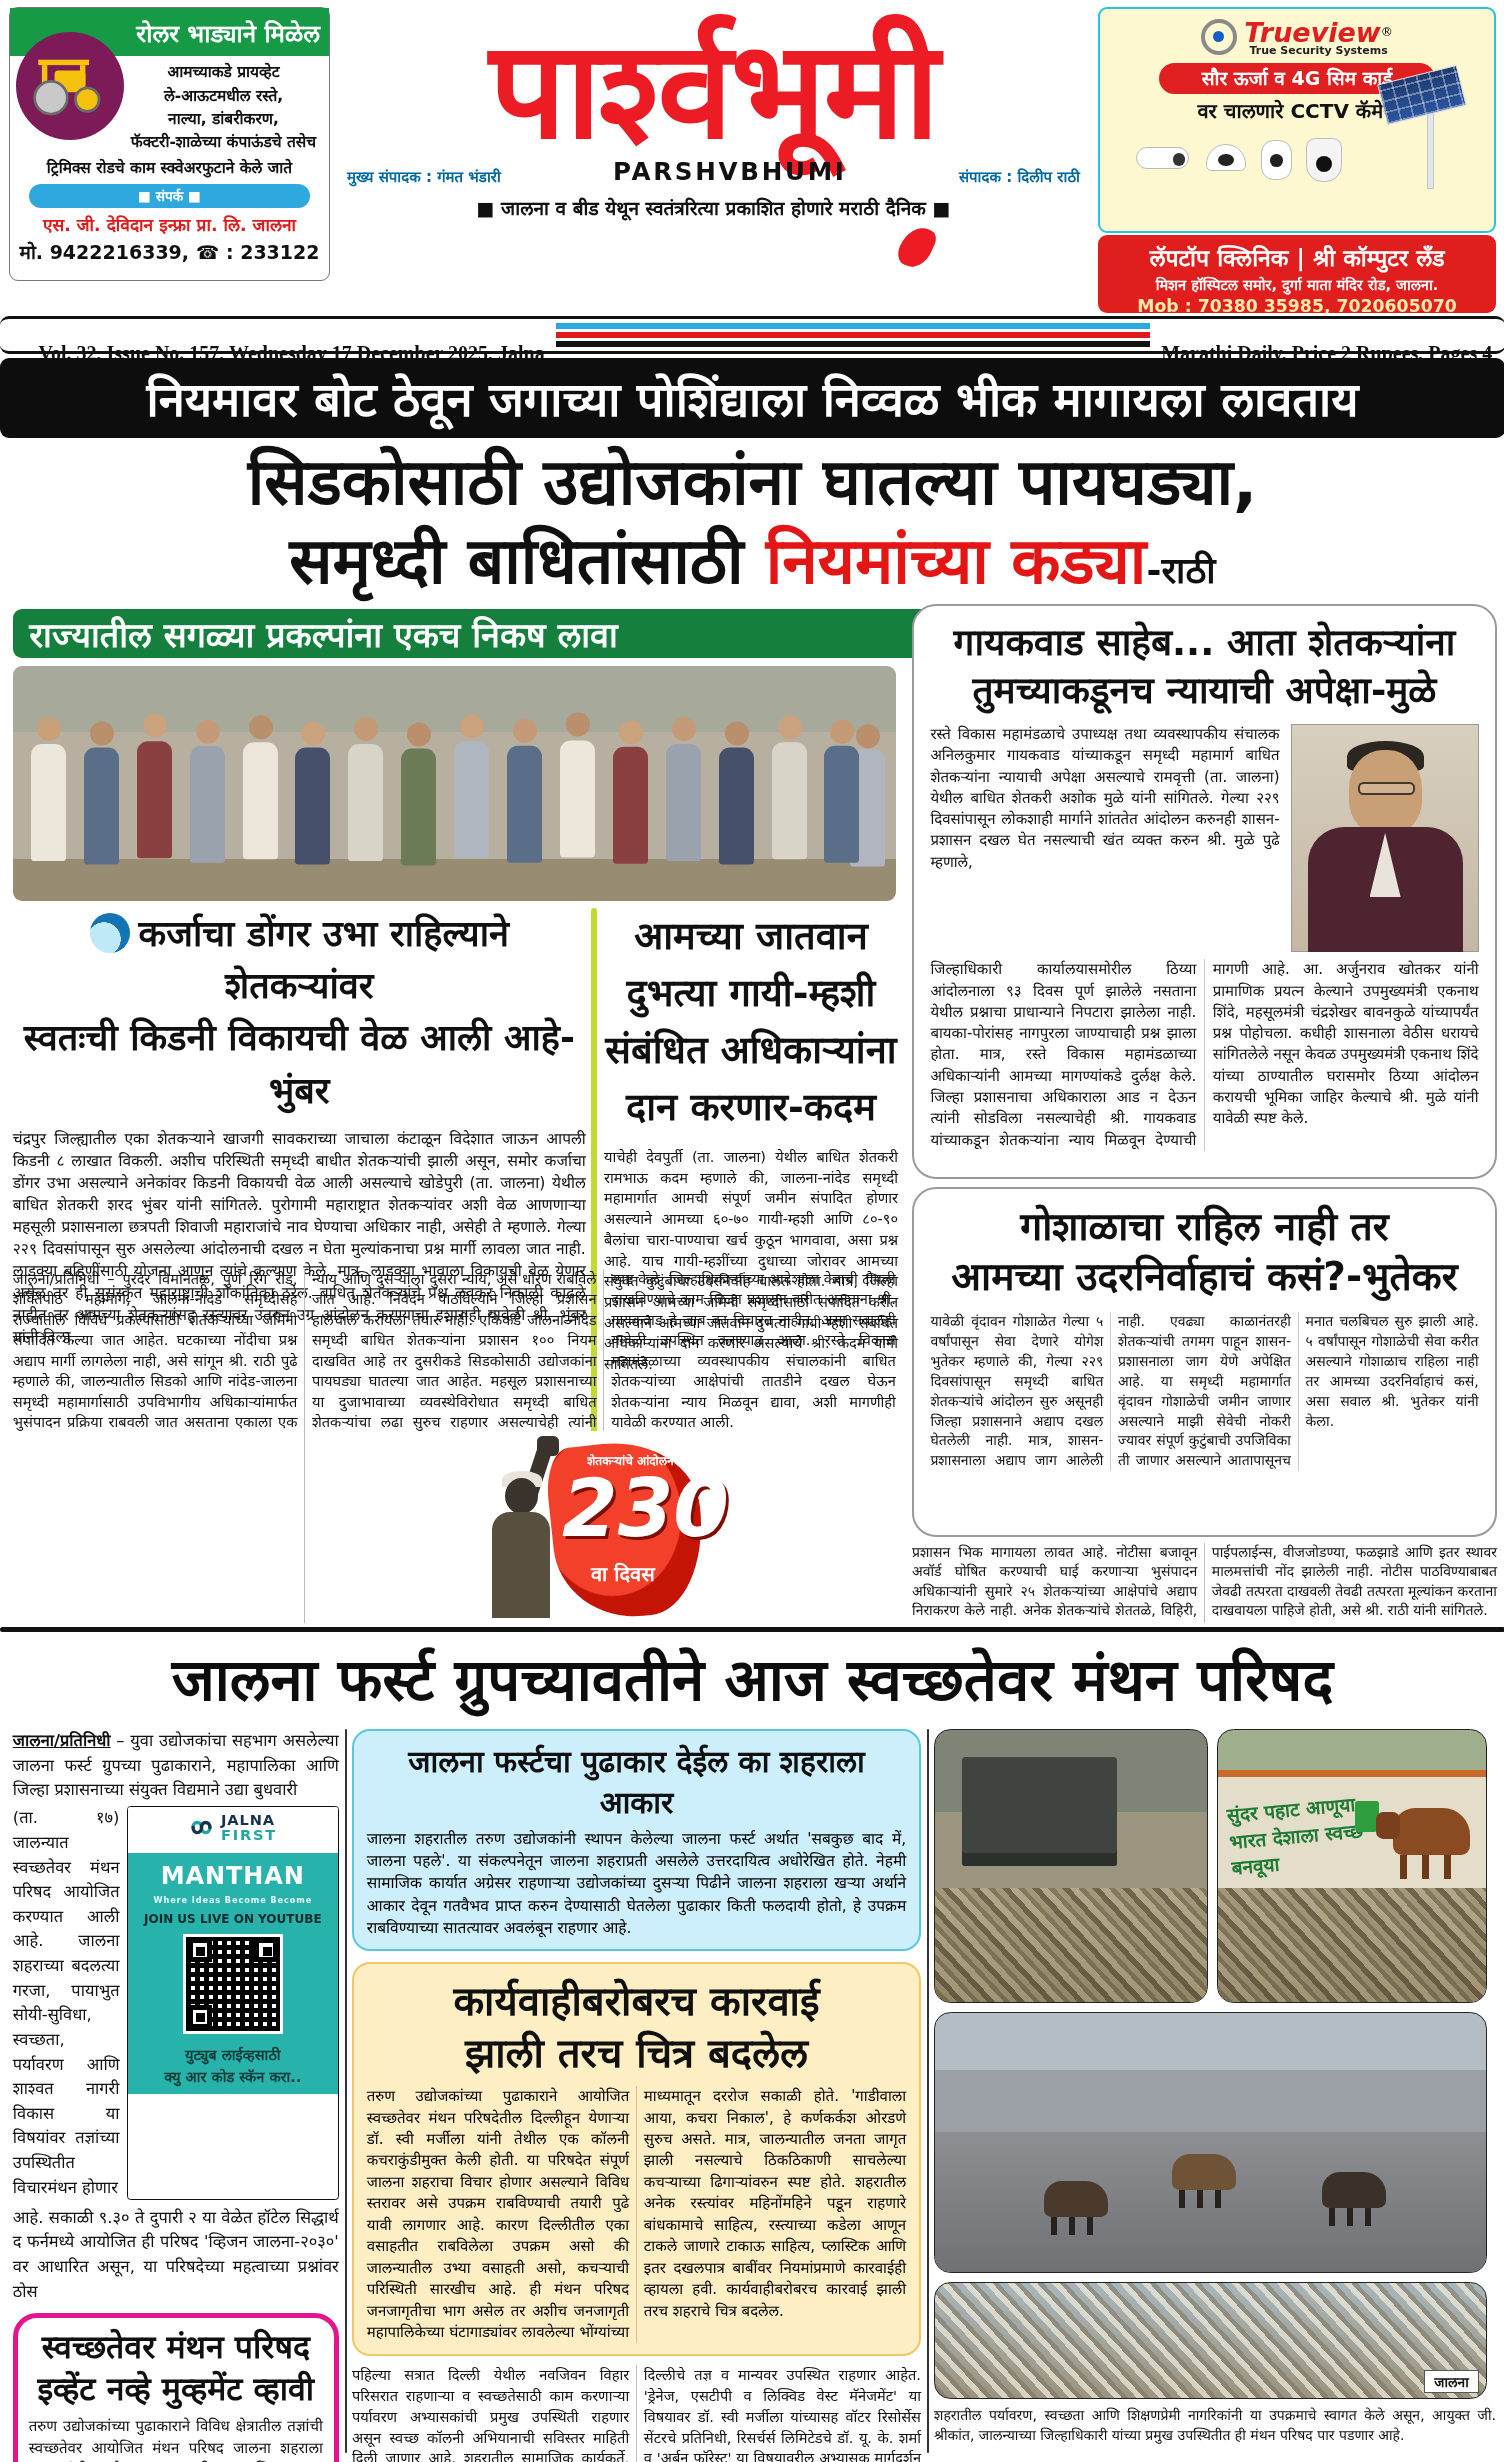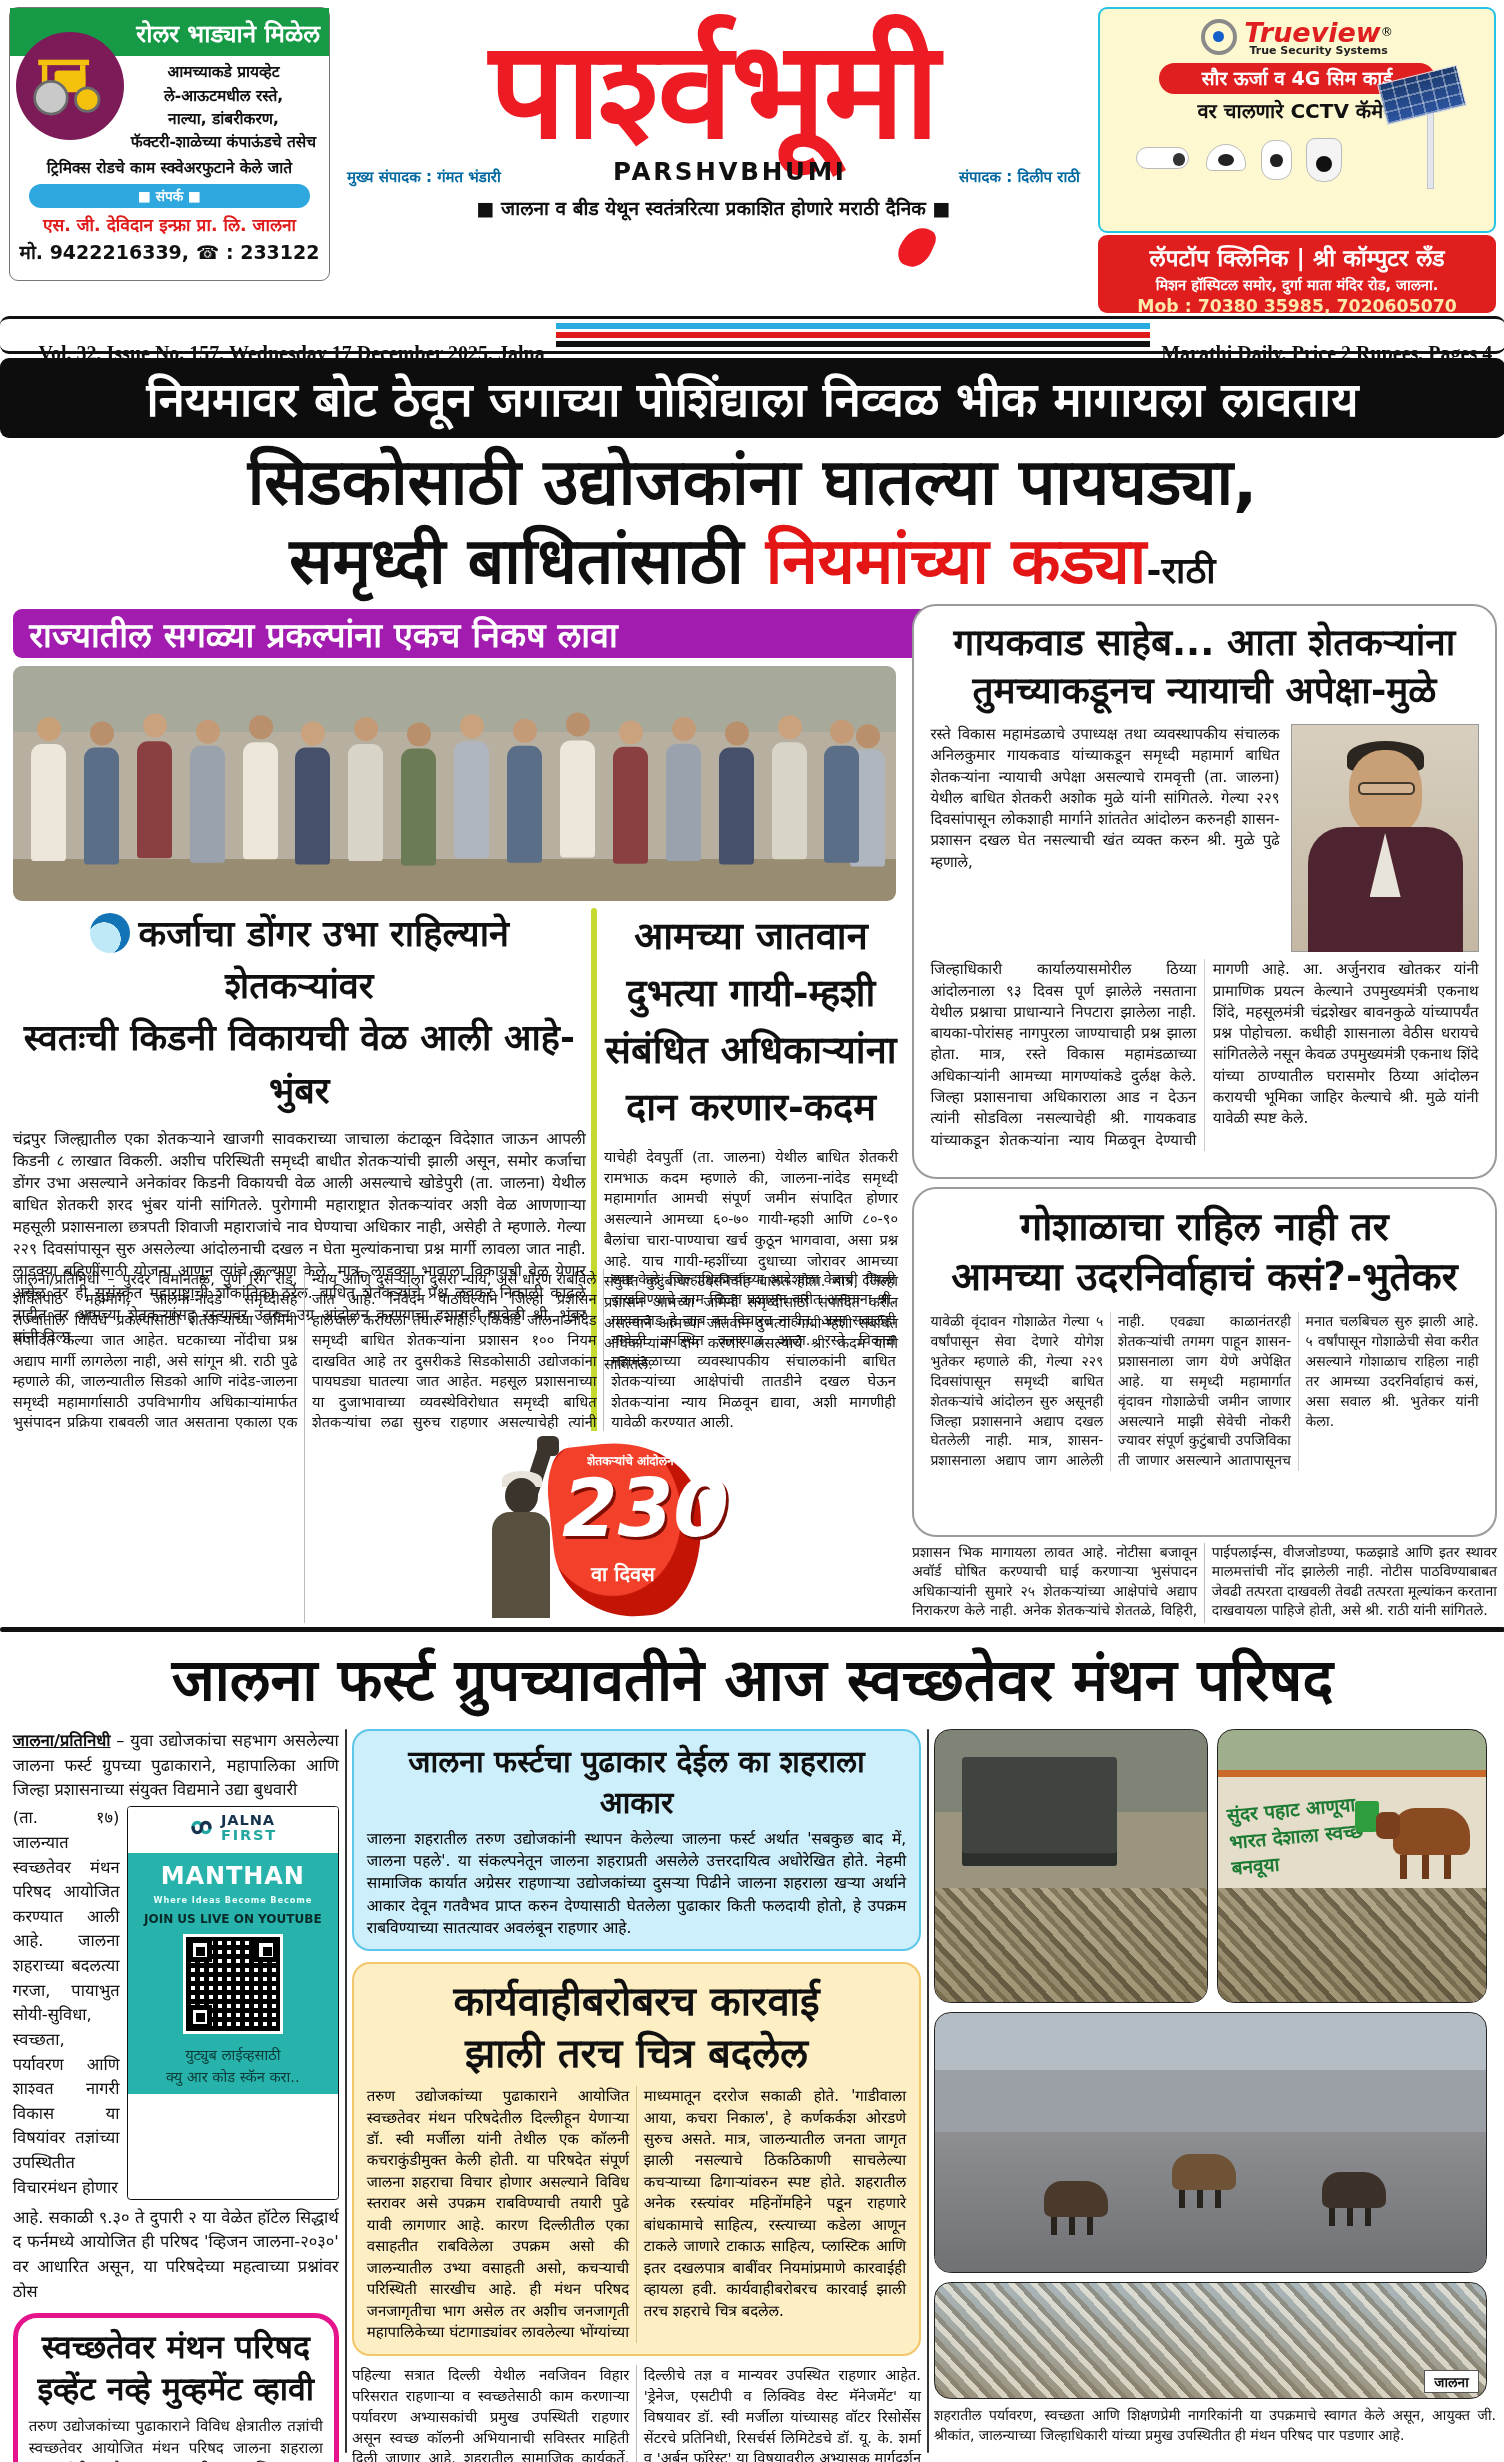--- a/index.html
+++ b/index.html
@@ -61,21 +61,21 @@
   .ministripes { width:14.6px; height:24px; display:flex; flex-direction:column; gap:2.7px; }
 
   
   .strip-head { left:0; top:358px; width:1505px; height:80px; background:#0d0d0d; color:#fff; display:flex; align-items:center; justify-content:center; font-size:47px; font-weight:900; }
   .main-head { left:0; top:444px; width:1505px; text-align:center; color:#101010; font-weight:900; }
   .main-head .l1 { font-size:64px; line-height:1.2; }
   .main-head .l2 { font-size:64px; line-height:1.25; }
   .main-head .red { color:#e31515; }
   .main-head .byline { font-size:36px; font-weight:800; }
 
-  .red-banner { left:12.8px; top:609px; width:1002px; height:49px; background:#a21caf; color:#fff; font-size:34px; font-weight:800; display:flex; align-items:center; padding-left:16.4px; }
+  .red-banner { left:12.8px; top:609px; width:1002px; height:49px; background:#15803d; color:#fff; font-size:34px; font-weight:800; display:flex; align-items:center; padding-left:16.4px; }
 
   
   .group-photo { left:12.8px; top:666px; width:883px; height:235px; background:linear-gradient(#a7a99b 0 28%, #b7b0a0 28% 82%, #988c73 82% 100%); overflow:hidden; }
   .crowd-heads { position:absolute; left:24px; top:51px; width:24px; height:24px; border-radius:50%; background:#c9a078;
     box-shadow:53px 4.6px 0 #b98f6c,106px -3.6px 0 #caa27e,159px 2.7px 0 #c49b76,212px -1.8px 0 #b98f6c,264px 4.6px 0 #caa27e,317px 0 0 #c49b76,370px 5.5px 0 #b98f6c,423px -2.7px 0 #caa27e,476px 1.8px 0 #c49b76,529px -4.6px 0 #b98f6c,582px 3.6px 0 #caa27e,635px 0 0 #c49b76,688px 4.6px 0 #b98f6c,741px -1.8px 0 #caa27e,793px 2.7px 0 #c49b76,819px 7.3px 0 #b98f6c; }
   .crowd-bodies { position:absolute; left:18px; top:78px; width:35px; height:117px; border-radius:11px 11px 3.6px 3.6px; background:#ece7da;
     box-shadow:53px 3.6px 0 #5a6e88,106px -2.7px 0 #8a4040,159px 1.8px 0 #9aa2ad,212px -1.8px 0 #ece7da,264px 3.6px 0 #47506b,317px 0 0 #d9d4c8,370px 4.6px 0 #6b7b55,423px -2.7px 0 #b0b6bf,476px 1.8px 0 #5a6e88,529px -3.6px 0 #ece7da,582px 2.7px 0 #8a4040,635px 0 0 #9aa2ad,688px 3.6px 0 #47506b,741px -1.8px 0 #d9d4c8,793px 1.8px 0 #5a6e88,819px 5.5px 0 #b0b6bf; }
 
   
   .round-box { border:2.7px solid #9a9a9a; border-radius:24px; background:#fff; padding:12.8px 16.4px; }
@@ -138,21 +138,21 @@
   .jf-txt .b { color:#21a7a0; font-size:14.6px; letter-spacing:1.8px; }
   .mt-body { background:#27b3ab; padding:5.5px 5.5px 7.3px; }
   .mt-title { color:#fff; font-weight:900; font-size:24px; letter-spacing:0.9px; }
   .mt-sub { color:#e8fffd; font-size:8.2px; font-weight:700; letter-spacing:0.9px; }
   .mt-join { color:#082a28; font-weight:900; font-size:12px; margin-top:3.6px;text-align:center; }
   .qr { width:100px; height:100px; margin:5.5px auto 1.8px; background:#fff; position:relative; border:3.6px solid #fff;
         background-image:repeating-linear-gradient(0deg,#000 0 4.6px,transparent 4.6px 9px),repeating-linear-gradient(90deg,#000 0 4.6px,#fff 4.6px 9px); }
   .qr i { position:absolute; width:24px; height:24px; border:5.5px solid #000; background:#fff; }
   .qr i::after { content:""; position:absolute; left:3.6px; top:3.6px; width:9px; height:9px; background:#000; }
   .qr .q1{left:1.8px;top:1.8px;} .qr .q2{right:1.8px;top:1.8px;} .qr .q3{left:1.8px;bottom:1.8px;}
-  .mt-cap { background:#27b3ab; color:#083a37; font-weight:400; font-size:14.6px; padding:1.8px 0 5.5px; color:#06302d; }
+  .mt-cap { background:#27b3ab; color:#083a37; font-weight:700; font-size:14.6px; padding:1.8px 0 5.5px; color:#06302d; }
   .mt-cap div { color:#0b3c39; }
 
   .pink-box { border:5.5px solid #e5148c; border-radius:24px; padding:9px 11px; margin-top:9px; }
   .pink-box .ph { text-align:center; font-size:32px; font-weight:900; line-height:1.3; color:#101010; }
   .pink-box .pb { font-size:15px; line-height:1.45; margin-top:5.5px; }
 
   .vrule1 { left:345px; top:1729px; width:1.8px; height:724px; background:#333; }
   .vrule2 { left:927px; top:1729px; width:1.8px; height:724px; background:#333; }
 
   .bmid { left:352px; top:1729px; width:569px; height:724px; }

